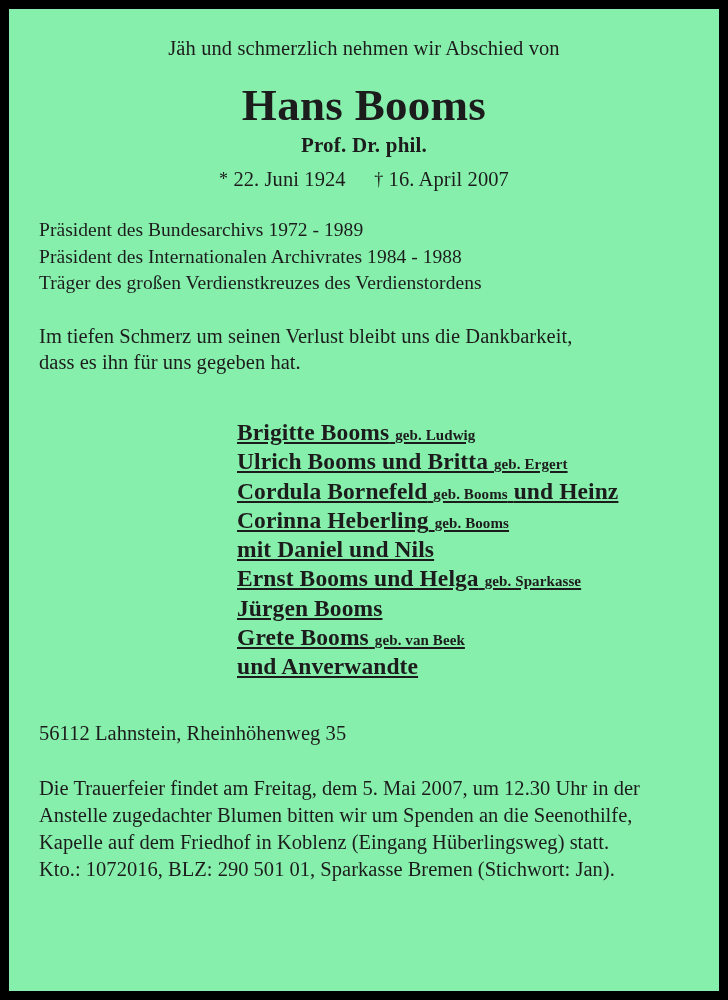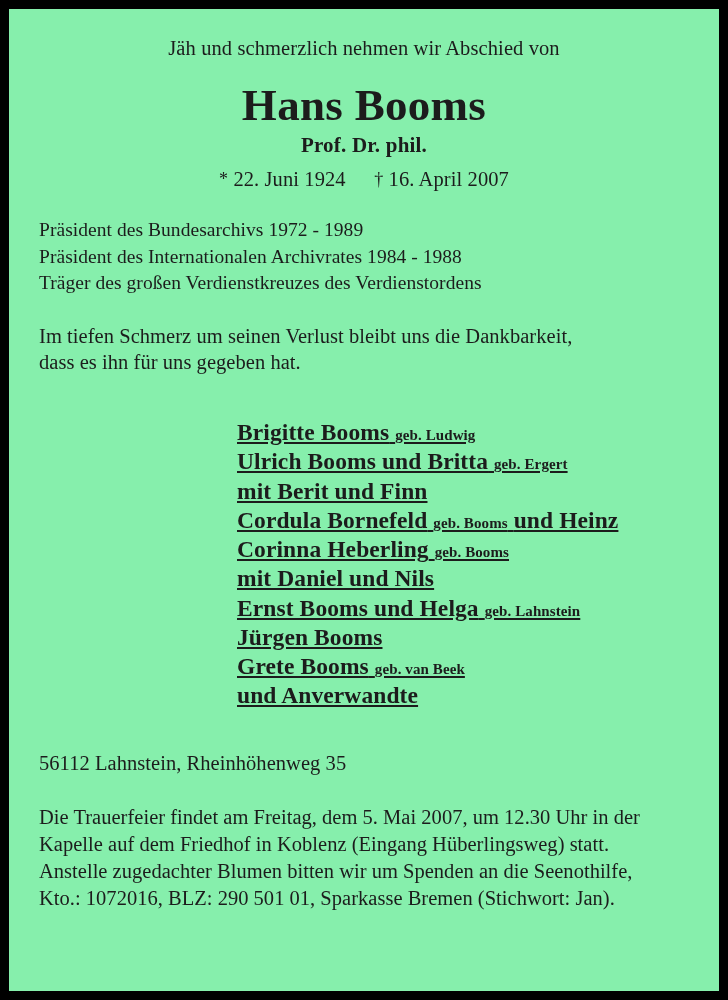--- a/index.html
+++ b/index.html
@@ -167,42 +167,37 @@
         <span>Brigitte Booms</span>
         <span class="maiden">geb. Ludwig</span>
         
       </div>
       <div class="family-line">
         <span>Ulrich Booms und Britta</span>
         <span class="maiden">geb. Ergert</span>
         
       </div>
       <div class="family-line">
-        <span>mit Berit und Finn</span>
-        
-        
-      </div>
-      <div class="family-line">
         <span>Cordula Bornefeld</span>
         <span class="maiden">geb. Booms</span>
         <span>und Heinz</span>
       </div>
       <div class="family-line">
         <span>Corinna Heberling</span>
         <span class="maiden">geb. Booms</span>
         
       </div>
       <div class="family-line">
         <span>mit Daniel und Nils</span>
         
         
       </div>
       <div class="family-line">
         <span>Ernst Booms und Helga</span>
-        <span class="maiden">geb. Lahnstein</span>
+        <span class="maiden">geb. Sparkasse</span>
         
       </div>
       <div class="family-line">
         <span>Jürgen Booms</span>
         
         
       </div>
       <div class="family-line">
         <span>Grete Booms</span>
         <span class="maiden">geb. van Beek</span>
@@ -212,19 +207,19 @@
         <span>und Anverwandte</span>
         
         
       </div>
     </div>
 
     <div class="address">56112 Lahnstein, Rheinhöhenweg 35</div>
 
     <div class="funeral">
       <div>Die Trauerfeier findet am Freitag, dem 5. Mai 2007, um 12.30 Uhr in der</div>
+      <div>Anstelle zugedachter Blumen bitten wir um Spenden an die Seenothilfe,</div>
       <div>Kapelle auf dem Friedhof in Koblenz (Eingang Hüberlingsweg) statt.</div>
-      <div>Anstelle zugedachter Blumen bitten wir um Spenden an die Seenothilfe,</div>
       <div>Kto.: 1072016, BLZ: 290 501 01, Sparkasse Bremen (Stichwort: Jan).</div>
     </div>
 
   </div>
 </div>
 
 </body></html>

